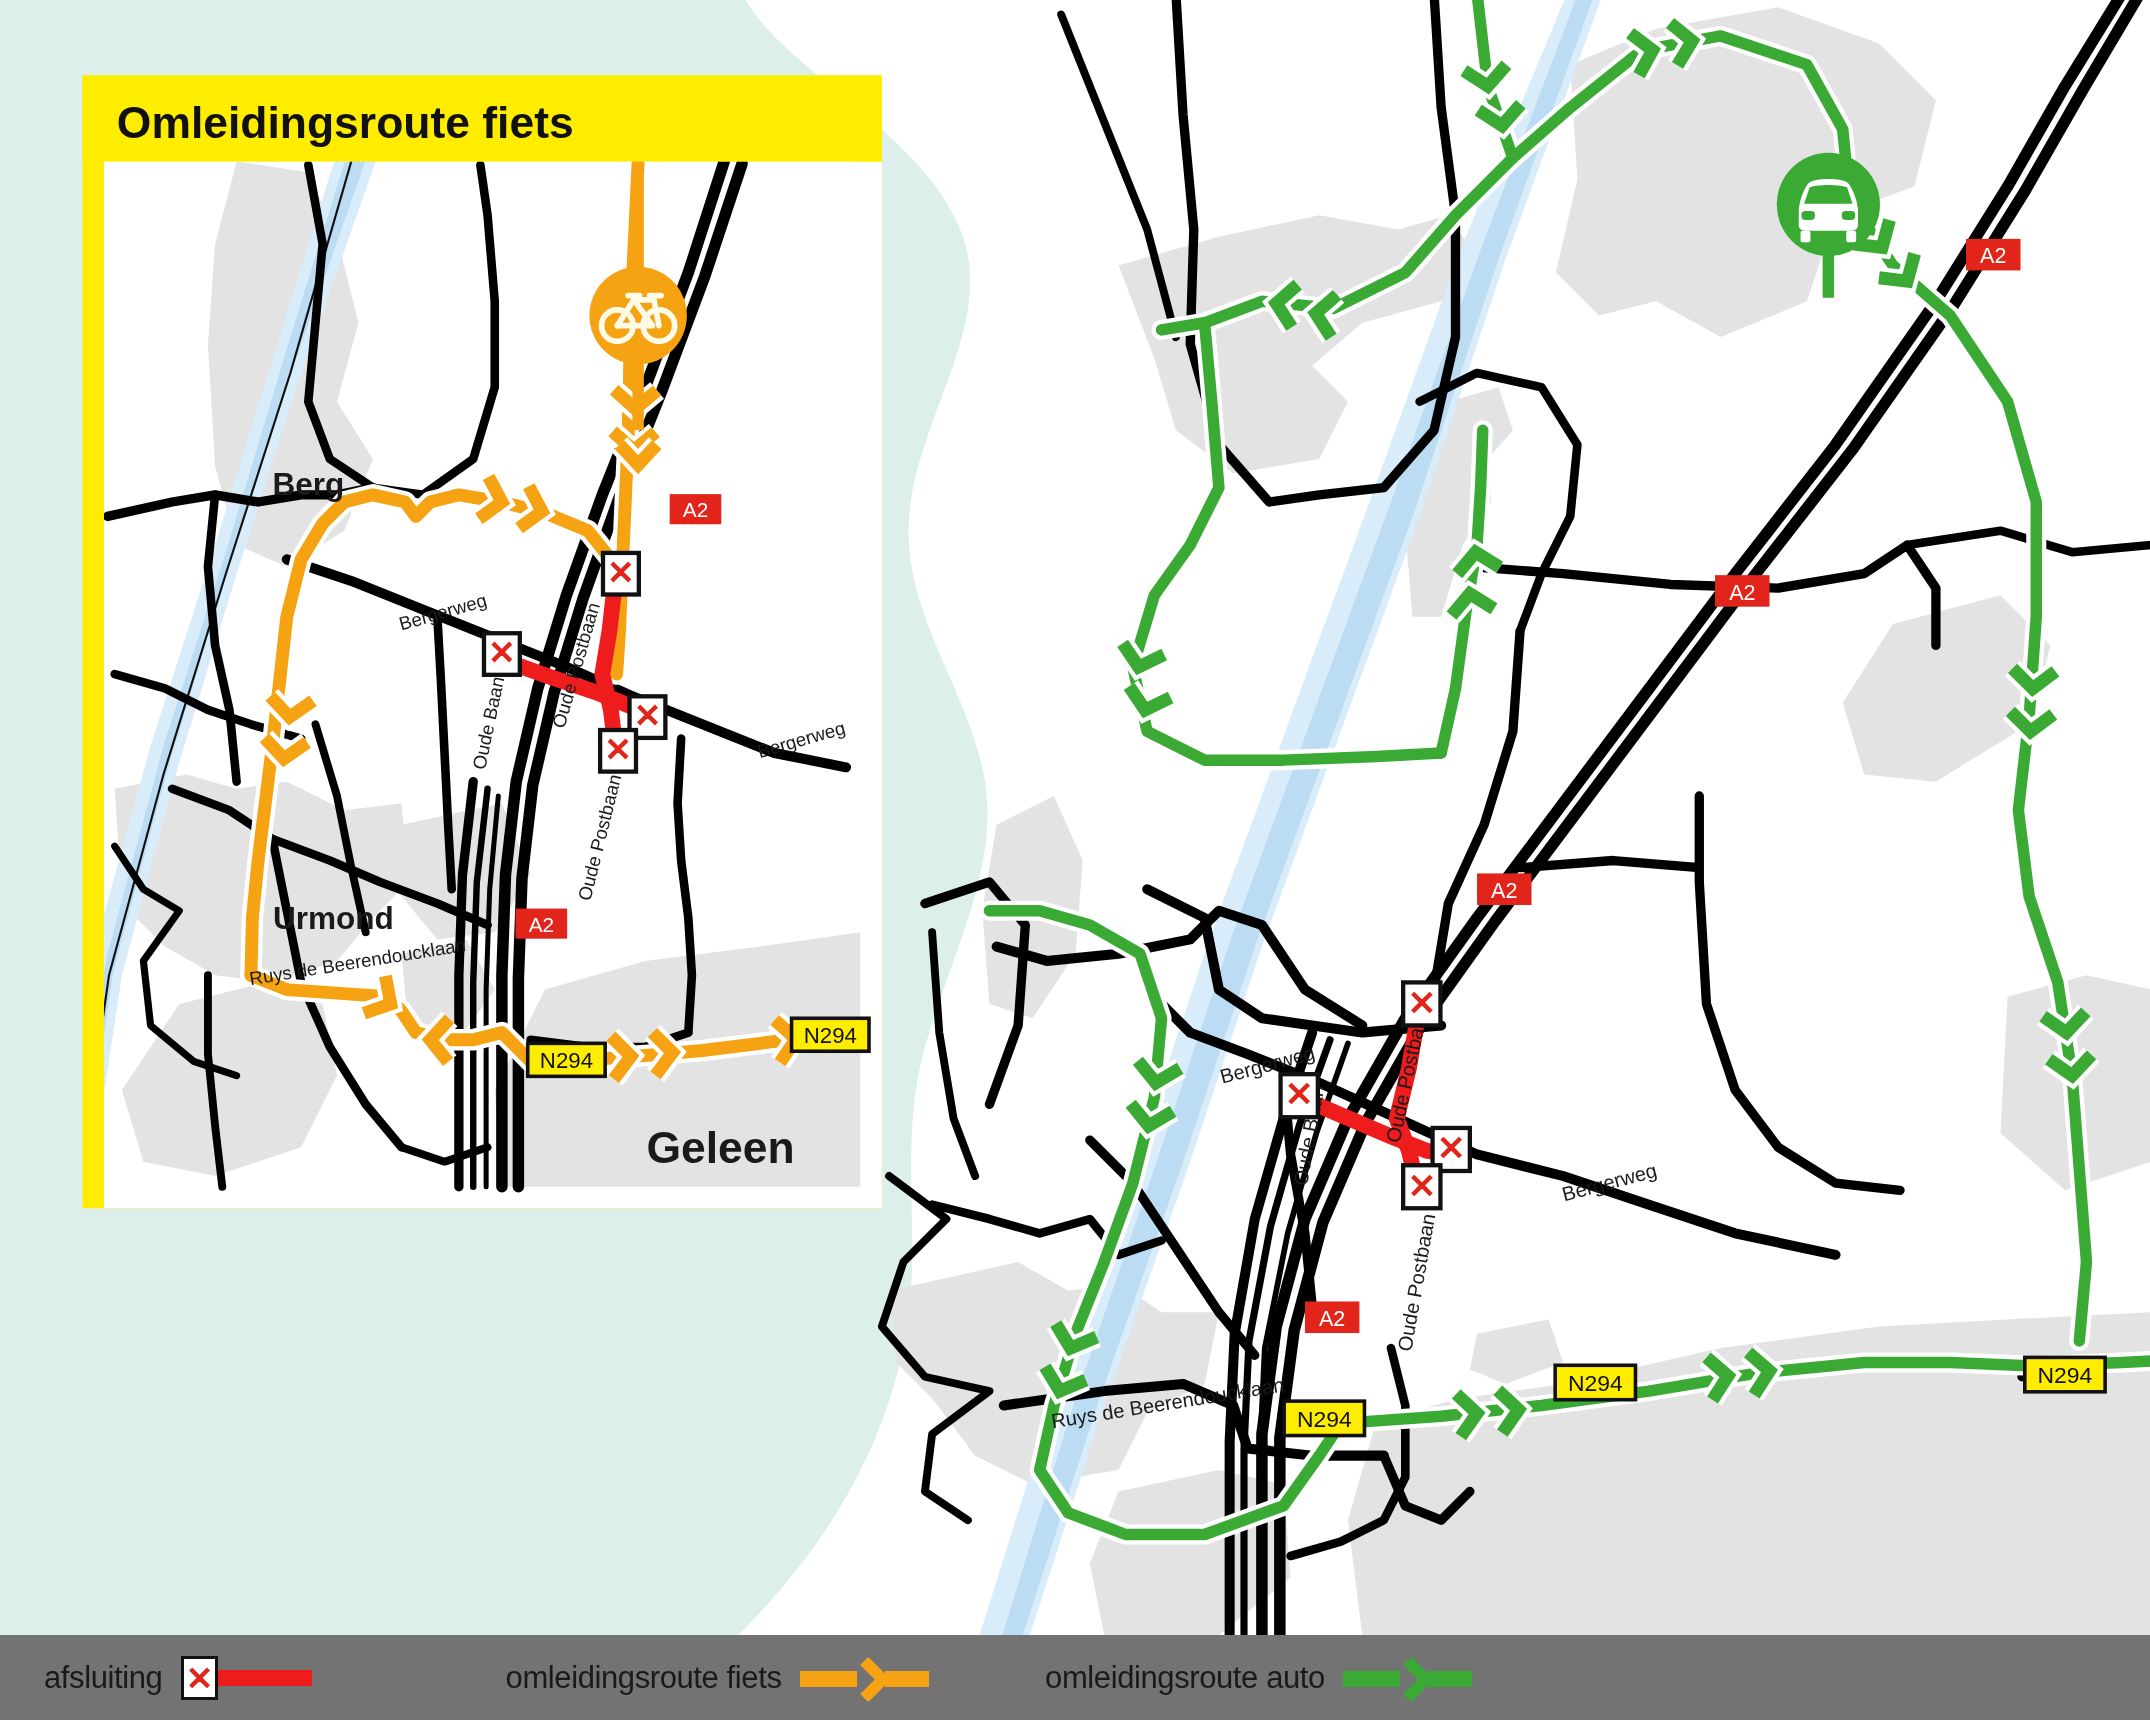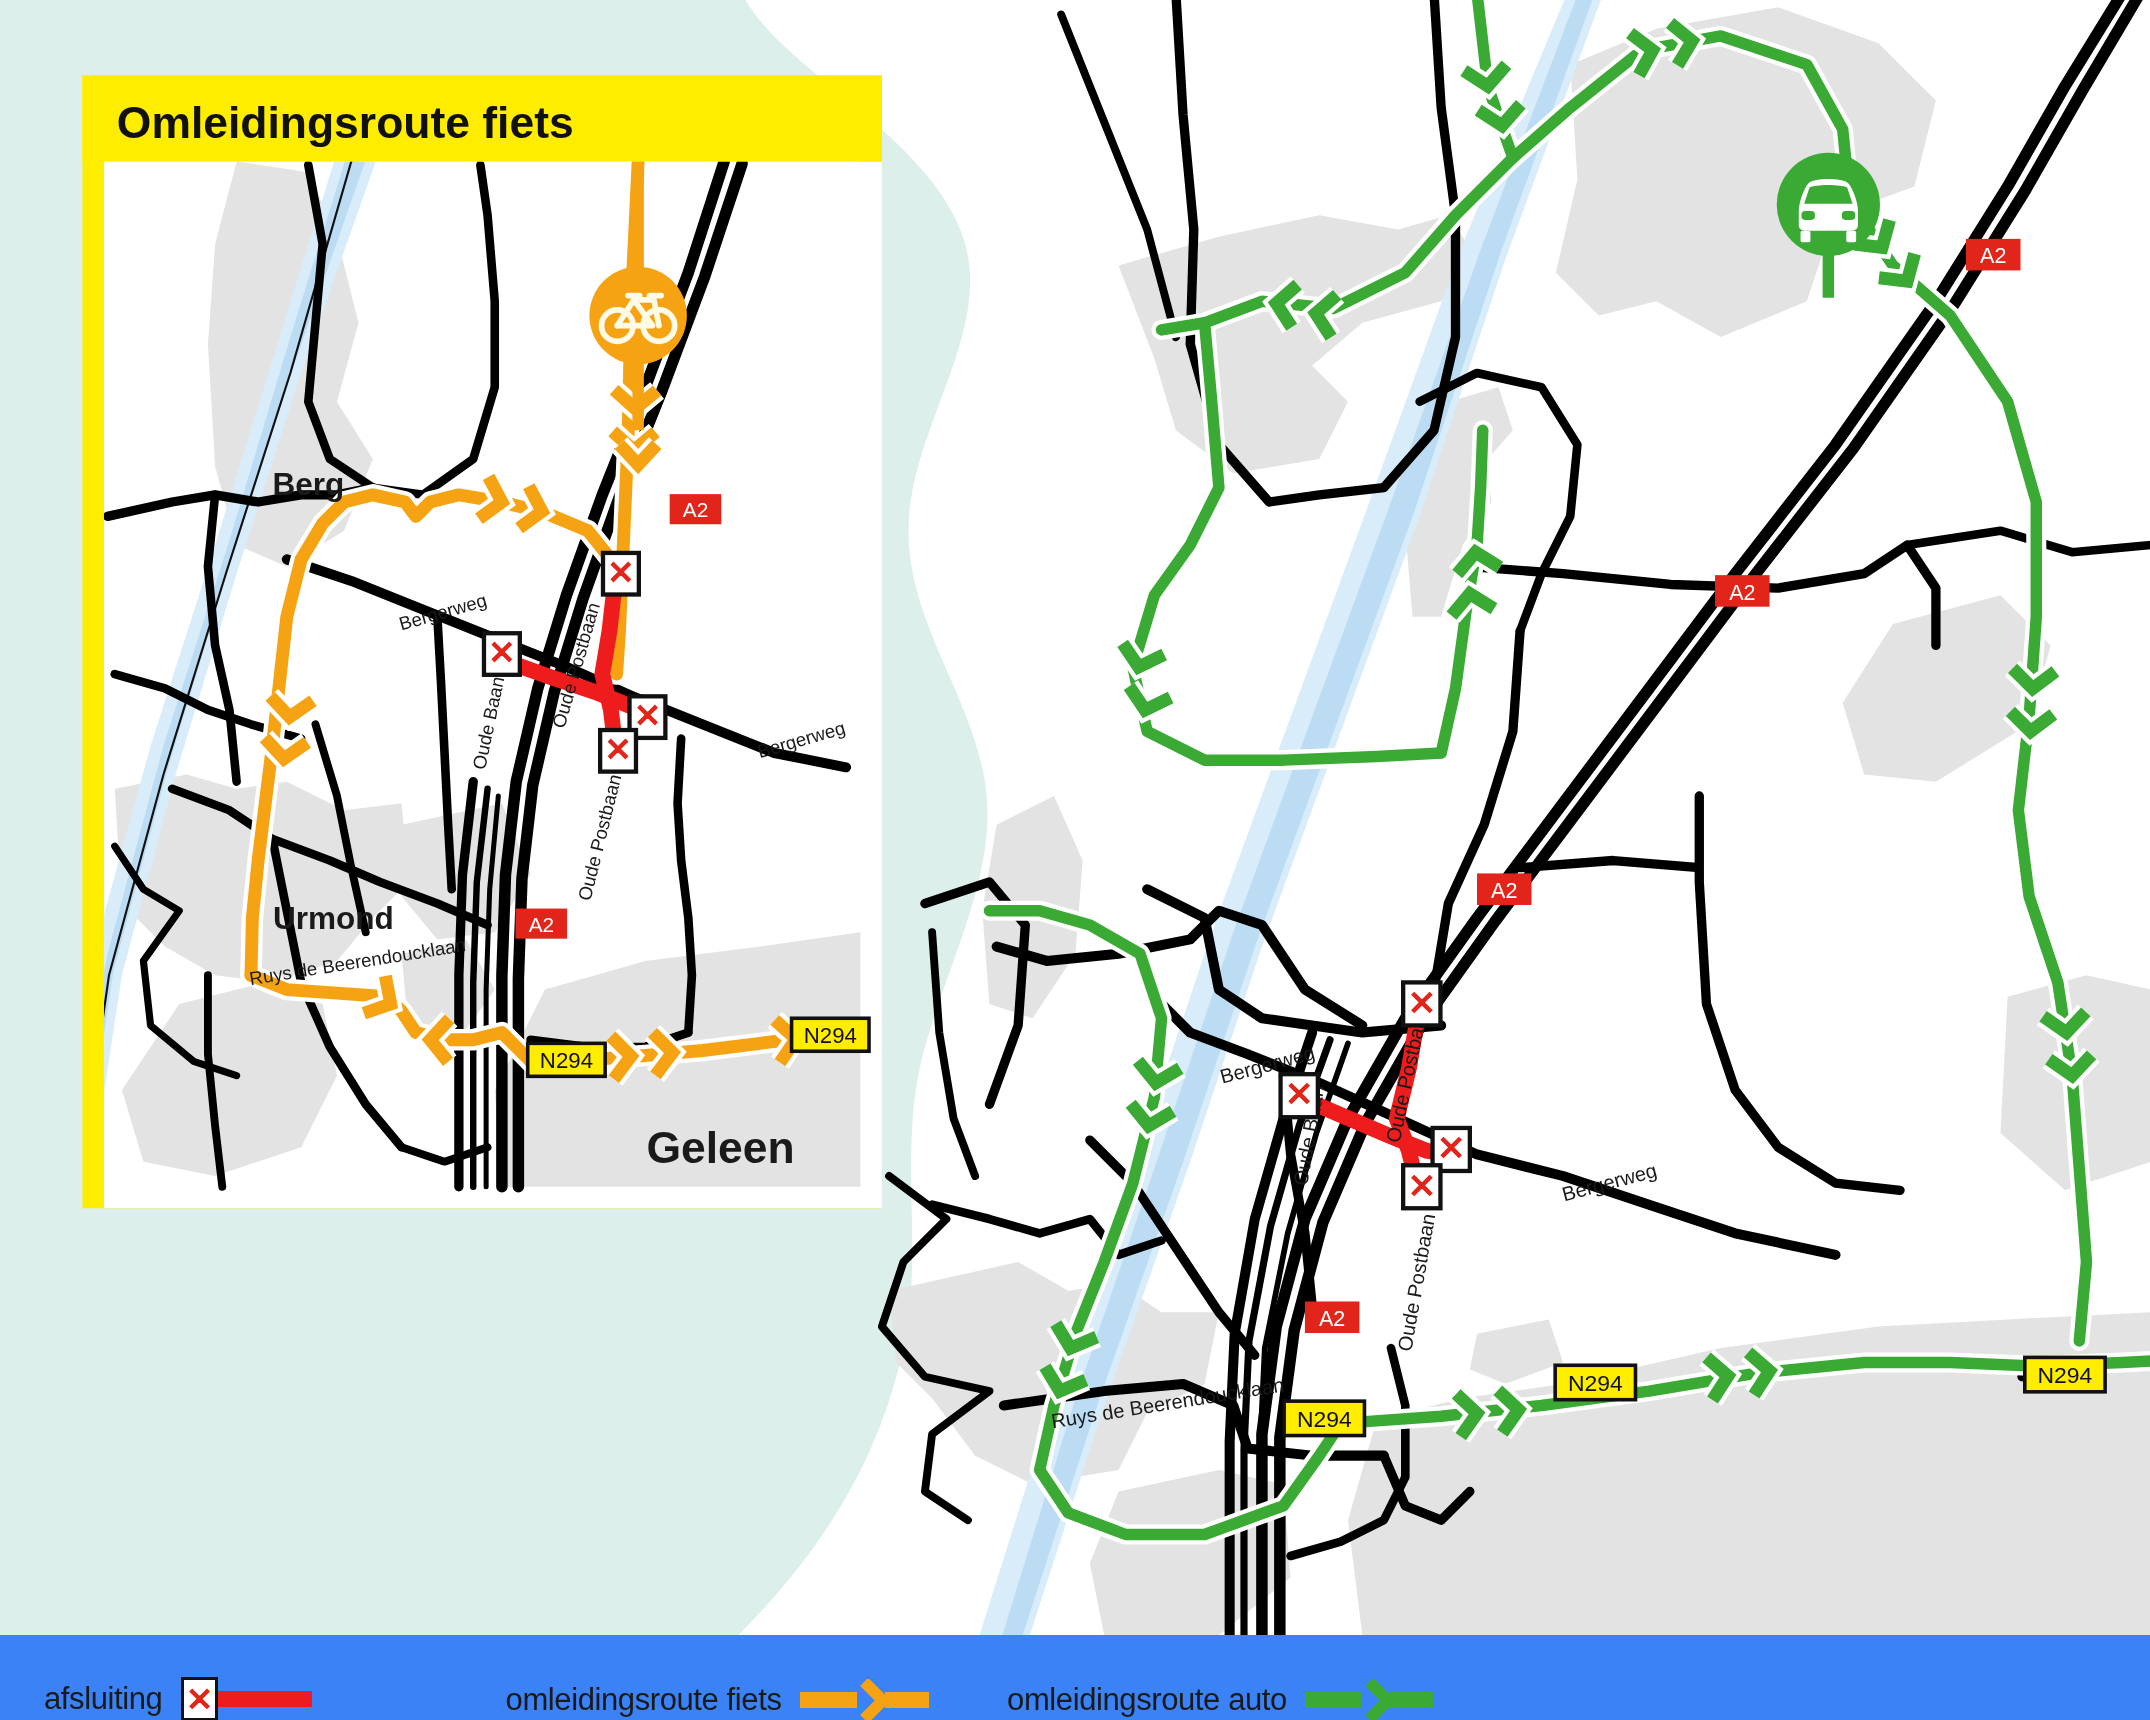--- a/index.html
+++ b/index.html
@@ -13,34 +13,34 @@
   #root { position:relative; width:2151px; height:1721px; background:#ffffff; }
 
   
   #map-canvas { position:absolute; left:0; top:0; width:2151px; height:1635px; }
   #map-canvas svg { display:block; width:2151px; height:1635px; }
 
   
   #legend {
     position:absolute; left:0; top:1635px;
     width:2151px; height:86px;
-    background:#3b82f6;
-    display:flex; align-items:flex-end;
+    background:#737373;
+    display:flex; align-items:center;
   }
   .legend-item { display:flex; align-items:center; }
   .legend-label {
     font-size:31px; font-weight:400; color:#1a1a1a;
     font-family:"Liberation Sans", sans-serif;
     letter-spacing:-0.4px;
     white-space:nowrap;
   }
   .legend-swatch { margin-left:18.6px; display:flex; align-items:center; }
   .lg1 { margin-left:44px; }
   .lg2 { margin-left:194px; }
-  .lg3 { margin-left:78px; }
+  .lg3 { margin-left:116px; }
 
   .x-box {
     width:37px; height:44px; background:#ffffff;
     border:3.6px solid #111; display:flex;
     align-items:center; justify-content:center;
     position:relative; z-index:3;
   }
   .x-glyph { font-size:33px; font-weight:bold; color:#e2251b; line-height:1; font-family:"Liberation Sans",sans-serif;}
   .red-bar { width:95px; height:16px; background:#ee1c1c; margin-left:-1.4px; }
 

